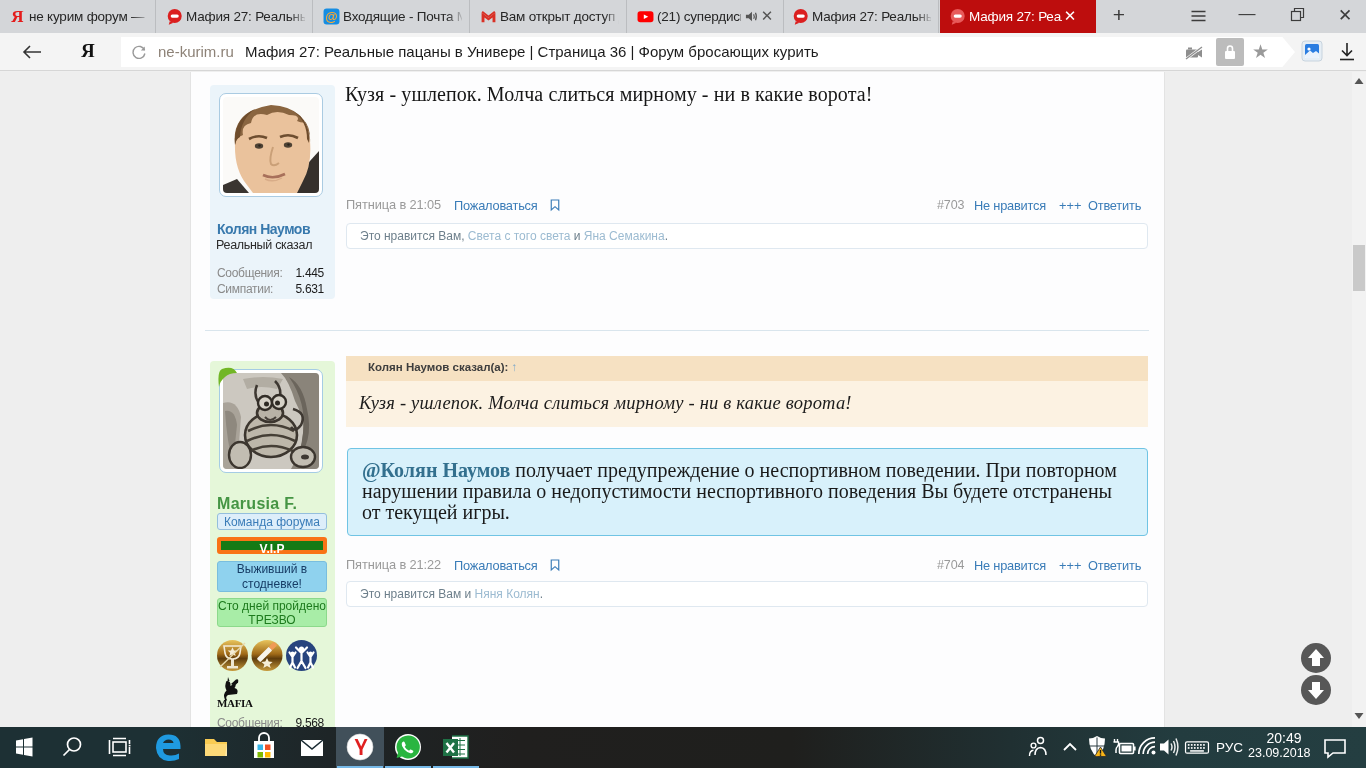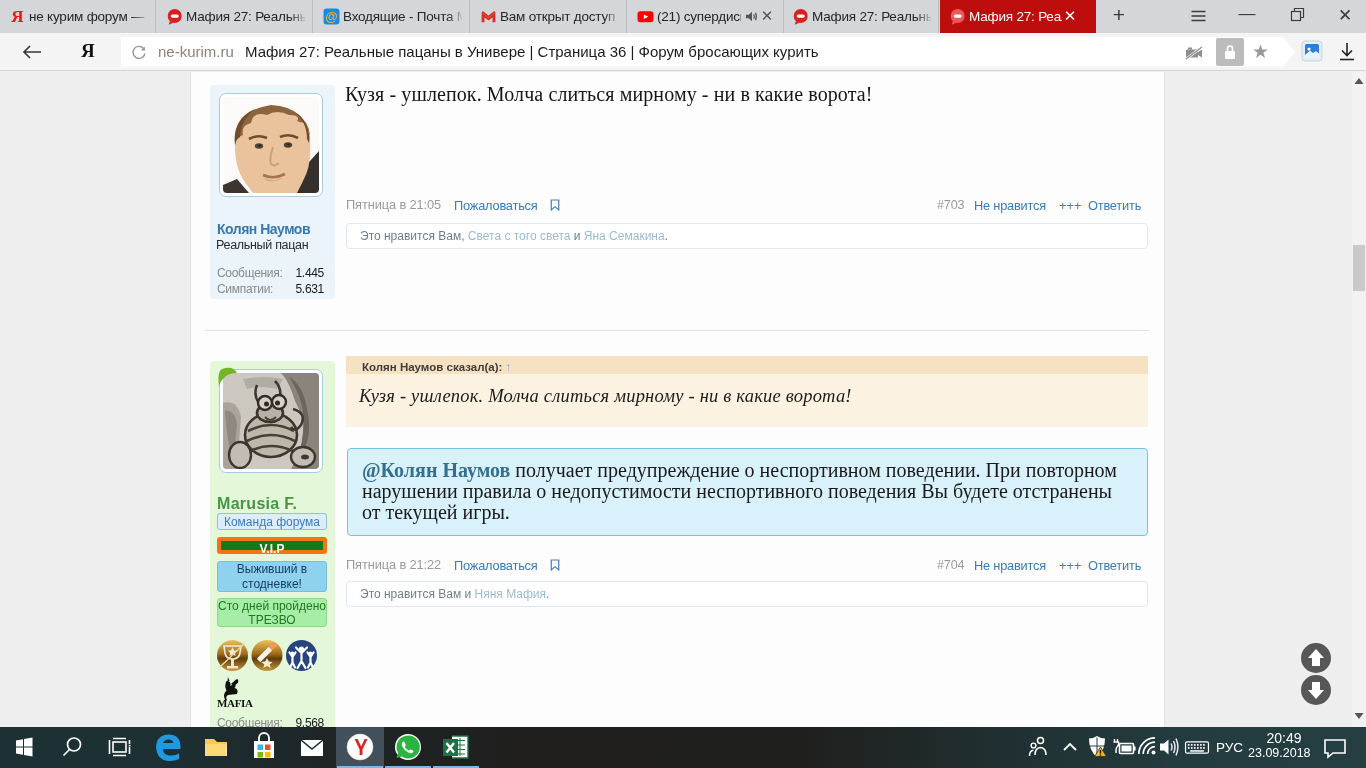--- a/index.html
+++ b/index.html
@@ -190,21 +190,21 @@
             <ellipse cx="36" cy="49" rx="4.2" ry="2.8" fill="#4e4234"></ellipse>
             <ellipse cx="65" cy="48" rx="4.2" ry="2.8" fill="#4e4234"></ellipse>
             <circle cx="36.5" cy="48.6" r="1.2" fill="#2a241c"></circle>
             <circle cx="65.5" cy="47.6" r="1.2" fill="#2a241c"></circle>
             <path d="M50 50 Q46 62 48 67 Q51 70 56 66" stroke="#caa078" stroke-width="2" fill="none"></path>
             <path d="M40 78 Q50 83 62 77" stroke="#a8705a" stroke-width="2.6" fill="none"></path>
             <path d="M42 82 Q50 86 59 81" stroke="#d8ac88" stroke-width="1.4" fill="none"></path>
           </svg>
         </div>
         <div class="uname" style="top:136px;color:#3879ad;">Колян Наумов</div>
-        <div class="utitle" style="top:153px;">Реальный пацан</div>
+        <div class="utitle" style="top:153px;">Реальный сказал</div>
         <div class="stat" style="top:181px;">Сообщения: <b>1.445</b></div>
         <div class="stat" style="top:197px;">Симпатии: <b>5.631</b></div>
       </div>
       <div class="serif" style="position:absolute;left:154px;top:11px;font-size:20px;letter-spacing:0.1px;color:#161616;">Кузя - ушлепок. Молча слиться мирному - ни в какие ворота!</div>
       <div class="meta" style="position:absolute;left:155px;top:125px;">Пятница в 21:05</div>
       <a class="blu" style="position:absolute;left:263px;top:126px;font-size:12.8px;letter-spacing:-0.2px;">Пожаловаться</a>
       <svg style="position:absolute;left:359px;top:126px;width:10px;height:14px;" viewBox="0 0 12 15">
           <path d="M1.5 1.5 H10.5 V13.5 L6 9.5 L1.5 13.5 Z" fill="none" stroke="#3a7cb8" stroke-width="1.4"></path>
         </svg>
       <div class="meta" style="position:absolute;left:746px;top:126px;font-size:12.5px;">#703</div>
@@ -281,38 +281,38 @@
           <path d="M11 1 L12.5 5 L10.5 5 Z" fill="#111"></path>
           <path d="M9.5 5 Q14 4.5 13.5 10 L17 7.5 Q20 9 17.5 12 Q22 13 20 18 L11 19 Q8 21 10 24 L8 24 Q5.5 18 9.5 14.5 Q7 10 9.5 5 Z" fill="#111"></path>
           <path d="M14 8 L19 3.5 Q22 2 21 6.5 L17.5 10 Z" fill="#111"></path>
           <text x="0" y="31" font-size="11" font-weight="bold" fill="#111" font-family="'Liberation Serif',serif" textLength="36">МАFIА</text>
         </svg>
         <div class="stat" style="top:355px;">Сообщения: <b>9.568</b></div>
         <div class="stat" style="top:371px;">Симпатии: <b>27.382</b></div>
       </div>
 
       <div style="position:absolute;left:155px;top:284px;width:802px;height:71px;background:#fcf2e2;">
-        <div style="height:18px;background:#f6e1c2;font-size:11.5px;font-weight:bold;color:#3d3d3d;line-height:23px;padding-left:16px;">Колян Наумов сказал(а): <span style="color:#7ba7c9;font-weight:normal;">↑</span></div>
+        <div style="height:25px;background:#f6e1c2;font-size:11.5px;font-weight:bold;color:#3d3d3d;line-height:23px;padding-left:22px;">Колян Наумов сказал(а): <span style="color:#7ba7c9;font-weight:normal;">↑</span></div>
         <div class="serif" style="padding:12px 0 0 13px;font-style:italic;font-size:18.5px;letter-spacing:0.2px;color:#1c1c1c;">Кузя - ушлепок. Молча слиться мирному - ни в какие ворота!</div>
       </div>
 
       <div class="serif" style="position:absolute;left:156px;top:376px;width:801px;height:88px;background:#d8f1fb;border:1px solid #70c4e4;border-radius:4px;font-size:20px;line-height:21px;color:#1a1a1a;padding:11px 14px 0 14px;">
         <span style="color:#33708e;font-weight:bold;">@Колян Наумов</span> получает предупреждение о неспортивном поведении. При повторном<br>нарушении правила о недопустимости неспортивного поведения Вы будете отстранены<br>от текущей игры.
       </div>
 
       <div class="meta" style="position:absolute;left:155px;top:485px;">Пятница в 21:22</div>
       <a class="blu" style="position:absolute;left:263px;top:486px;font-size:12.8px;letter-spacing:-0.2px;">Пожаловаться</a>
       <svg style="position:absolute;left:359px;top:486px;width:10px;height:14px;" viewBox="0 0 12 15">
           <path d="M1.5 1.5 H10.5 V13.5 L6 9.5 L1.5 13.5 Z" fill="none" stroke="#3a7cb8" stroke-width="1.4"></path>
         </svg>
       <div class="meta" style="position:absolute;left:746px;top:486px;font-size:12.5px;">#704</div>
       <a class="blu" style="position:absolute;left:783px;top:486px;font-size:12.8px;letter-spacing:-0.2px;">Не нравится</a>
       <a class="blu" style="position:absolute;left:868px;top:486px;font-size:12.8px;">+++</a>
       <a class="blu" style="position:absolute;left:897px;top:486px;font-size:12.8px;letter-spacing:-0.2px;">Ответить</a>
-      <div class="likes" style="top:509px;">Это нравится Вам и <a>Няня Мафия</a>.</div>
+      <div class="likes" style="top:509px;">Это нравится Вам и <a>Няня Колян</a>.</div>
     </div>
 
     <div style="position:absolute;left:1301px;top:571px;width:30px;height:30px;border-radius:50%;background:#575757;"></div>
     <svg style="position:absolute;left:1301px;top:571px;width:30px;height:30px;" viewBox="0 0 30 30">
         <path d="M15 6 L23 15 H19 V23 H11 V15 H7 Z" fill="#fff"></path>
       </svg>
     <div style="position:absolute;left:1301px;top:603px;width:30px;height:30px;border-radius:50%;background:#575757;"></div>
     <svg style="position:absolute;left:1301px;top:603px;width:30px;height:30px;" viewBox="0 0 30 30">
         <path d="M15 24 L23 15 H19 V7 H11 V15 H7 Z" fill="#fff"></path>
       </svg>

